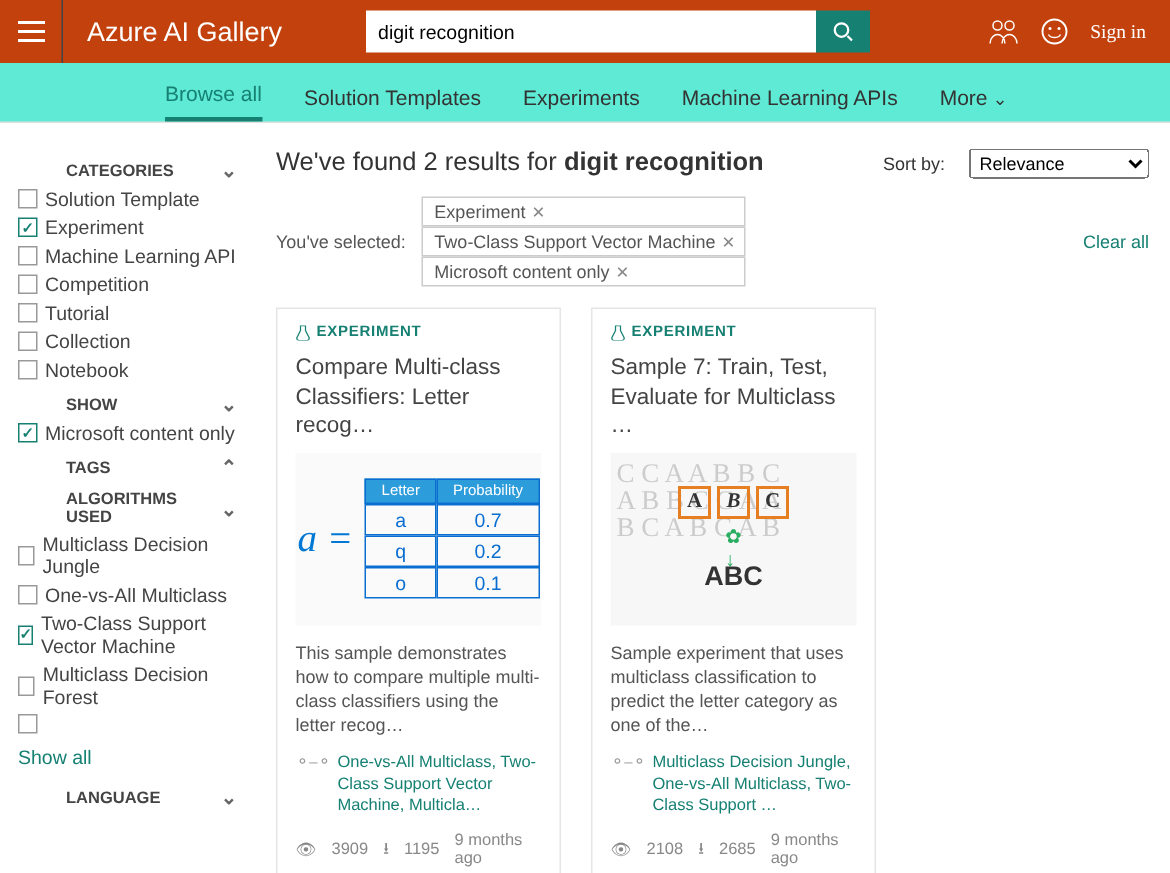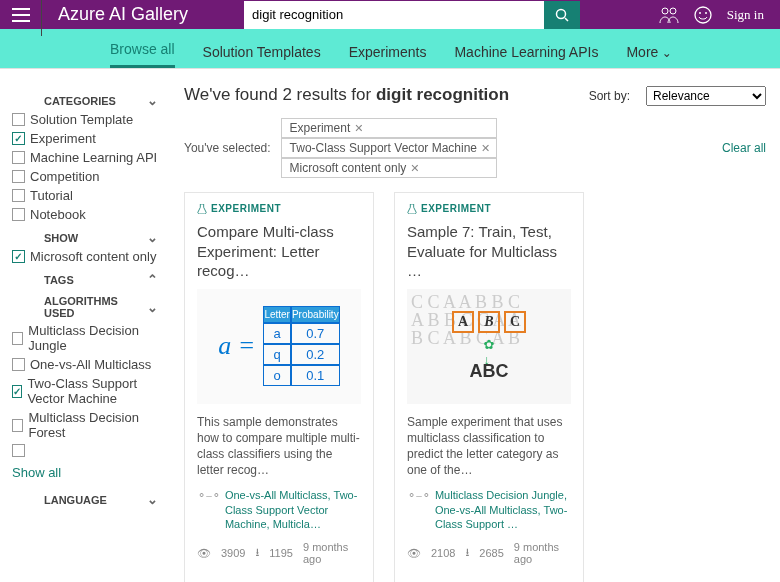--- a/index.html
+++ b/index.html
@@ -1,17 +1,17 @@
 <!DOCTYPE html>
 <html><head>
 <meta charset="utf-8">
 <style>
 * { box-sizing: border-box; margin: 0; padding: 0; }
 body { font-family: "Segoe UI", -apple-system, sans-serif; font-size: 13px; color: #333; background: #fff; width: 780px; }
-.topbar { height: 29px; background: #701a75; display: flex; align-items: center; }
+.topbar { height: 42px; background: #c2410c; display: flex; align-items: center; }
 .hamburger { width: 42px; height: 42px; display: flex; align-items: center; justify-content: center; border-right: 1px solid #444; cursor: pointer; }
 .hamburger svg { stroke: #fff; }
 .brand { color: #fff; font-size: 18px; font-weight: 300; padding: 0 16px; }
 .searchbox { margin-left: 40px; display: flex; height: 28px; }
 .searchbox input { width: 300px; padding: 0 8px; border: none; outline: none; font-size: 13px; }
 .searchbtn { width: 36px; background: #168073; display: flex; align-items: center; justify-content: center; cursor: pointer; }
 .right-icons { margin-left: auto; display: flex; align-items: center; gap: 14px; padding-right: 16px; font-family: Liberation Serif, serif; }
 .right-icons span { color: #fff; font-size: 13px; }
 .icon-btn { color: #fff; cursor: pointer; }
 .tabbar { height: 40px; border-bottom: 1px solid #e0e0e0; background: #5eead4; display: flex; align-items: flex-end; padding-left: 110px; gap: 28px; }
@@ -42,21 +42,21 @@
 .cards { display: flex; gap: 20px; }
 .card { width: 190px; border: 1px solid #e5e5e5; padding: 10px 12px 12px; }
 .pill { color: #168073; font-size: 10px; font-weight: 600; letter-spacing: .5px; display: flex; align-items: center; gap: 4px; }
 .flask { width: 10px; height: 10px; }
 .ctitle { font-size: 15px; color: #444; font-weight: 400; margin: 8px 0; line-height: 1.3; }
 .thumb { width: 100%; height: 115px; background: #f3f3f3; display: flex; align-items: center; justify-content: center; margin-bottom: 10px; position: relative; overflow: hidden; }
 .thumb1 { background: #fafafa; }
 .minitbl { display: flex; }
 .eq { font-family: serif; font-style: italic; font-size: 26px; color: #0078d4; margin-right: 8px; }
 .tcol { display: flex; flex-direction: column; }
-.trow { border: 1px solid #0a6ed1; padding: 2px 0; text-align: center; font-size: 13px; color: #0a6ed1; }
+.trow { border: 1px solid #0a6ed1; padding: 2px 10px; text-align: center; font-size: 13px; color: #0a6ed1; }
 .trow.head { background: #2d9cdb; color: #fff; font-size: 10px; }
 .thumb2 { background: #f7f7f7; }
 .abcboxes { display: flex; gap: 4px; margin-bottom: 4px; }
 .abox { width: 22px; height: 22px; border: 2px solid #e67e22; display: flex; align-items: center; justify-content: center; font-size: 14px; font-weight: 600; font-family: serif; }
 .arrow-gear { width: 16px; height: 24px; color: #27ae60; display:flex; flex-direction:column; align-items:center; }
 .abclabel { font-size: 18px; font-weight: 600; }
 .bgletters { position:absolute; inset:0; font-family: serif; color:#ccc; font-size:18px; padding:4px; line-height:1; overflow:hidden; }
 .desc { font-size: 12px; color: #555; line-height: 1.35; margin-bottom: 10px; }
 .taglinks { font-size: 11px; color: #168073; line-height: 1.3; margin-bottom: 10px; display:flex; gap:4px; }
 .tagicon { color: #999; }
@@ -129,20 +129,24 @@
         <div class="check">
           <span class="checkbox"></span>
           <span>Competition</span>
         </div>
         <div class="check">
           <span class="checkbox"></span>
           <span>Tutorial</span>
         </div>
         <div class="check">
           <span class="checkbox"></span>
+          <span>Collection</span>
+        </div>
+        <div class="check">
+          <span class="checkbox"></span>
           <span>Notebook</span>
         </div>
       </div>
 
     <div class="section-head">
         <span>SHOW</span>
         <span class="chev">⌄</span>
       </div>
     <div class="checklist" id="show-list">
         <div class="check">
@@ -209,21 +213,21 @@
     </div>
 
     <div class="cards">
       <div class="card">
         <div class="pill">
             <svg class="flask" viewBox="0 0 10 12">
               <path d="M3 0h4v4l3 6c0 1-1 2-2 2H2c-1 0-2-1-2-2l3-6V0z" fill="none" stroke="#168073"></path>
             </svg>
             <span>EXPERIMENT</span>
           </div>
-        <div class="ctitle">Compare Multi-class Experiment: Letter recog…</div>
+        <div class="ctitle">Compare Multi-class Classifiers: Letter recog…</div>
         <div class="thumb thumb1">
           <div class="eq">a =</div>
           <div class="minitbl">
             <div class="tcol">
                 <div class="trow head">Letter</div>
                 <div class="trow">a</div>
                 <div class="trow">q</div>
                 <div class="trow">o</div>
               </div>
             <div class="tcol">

